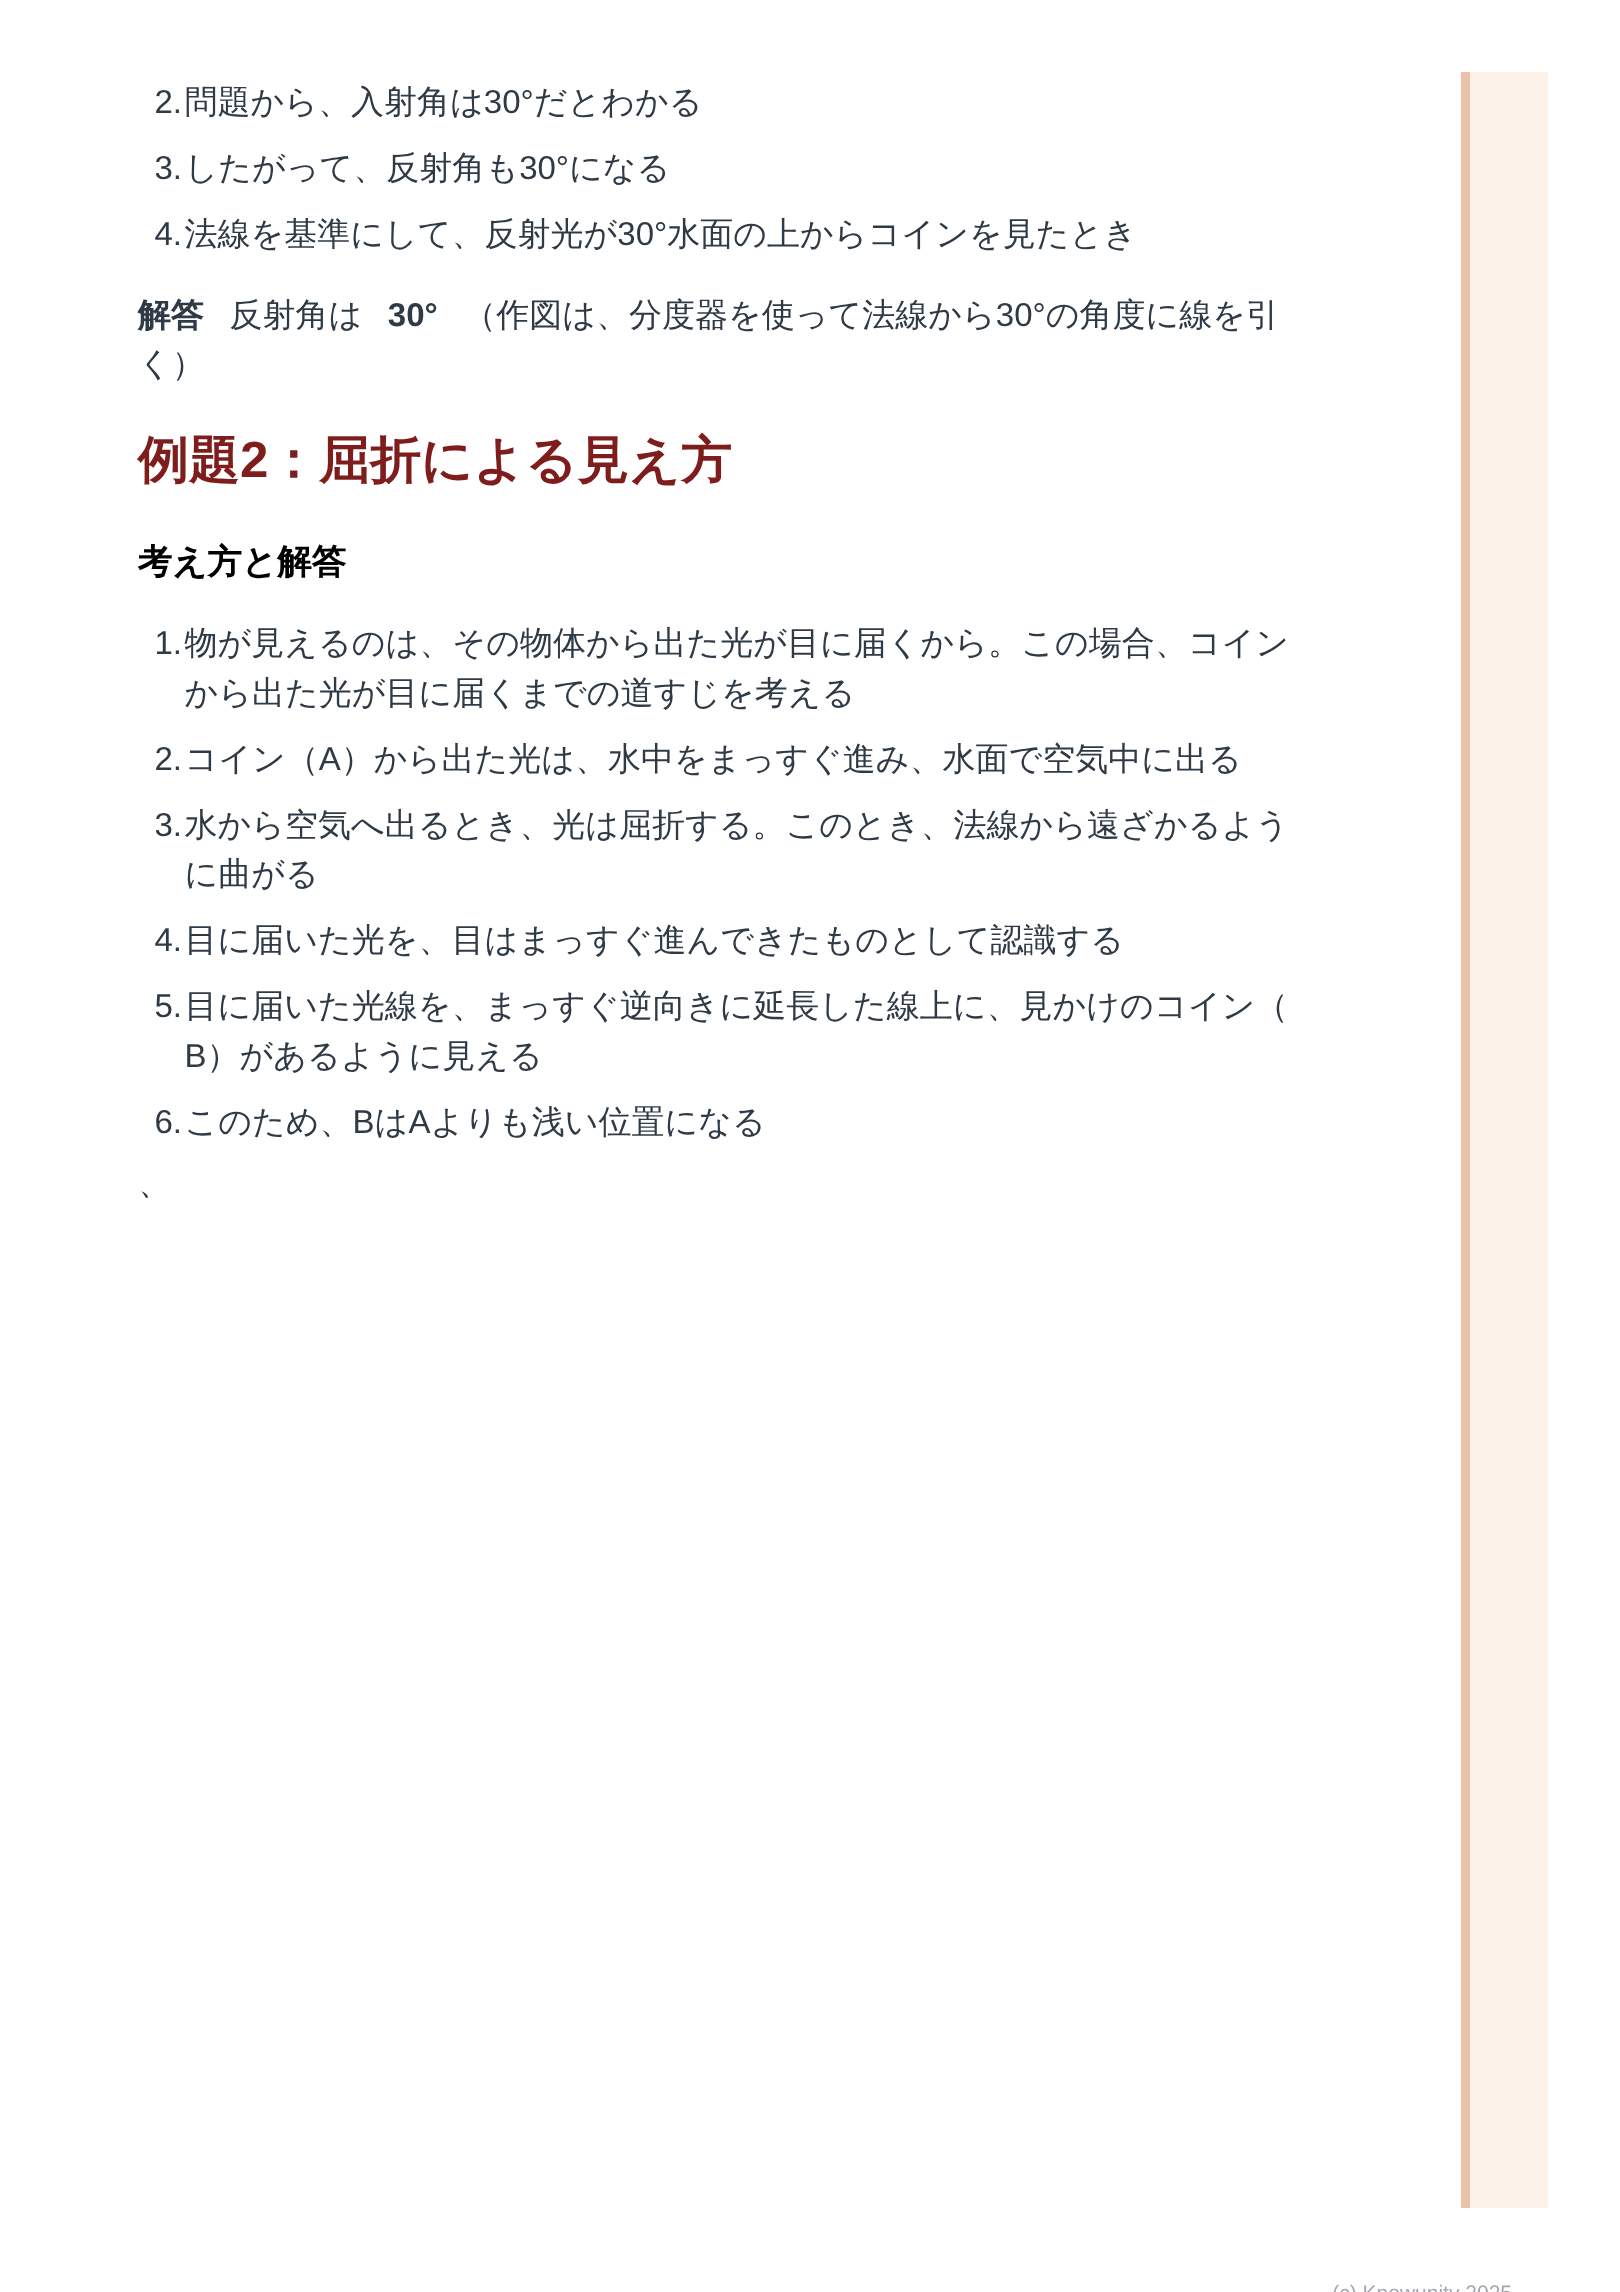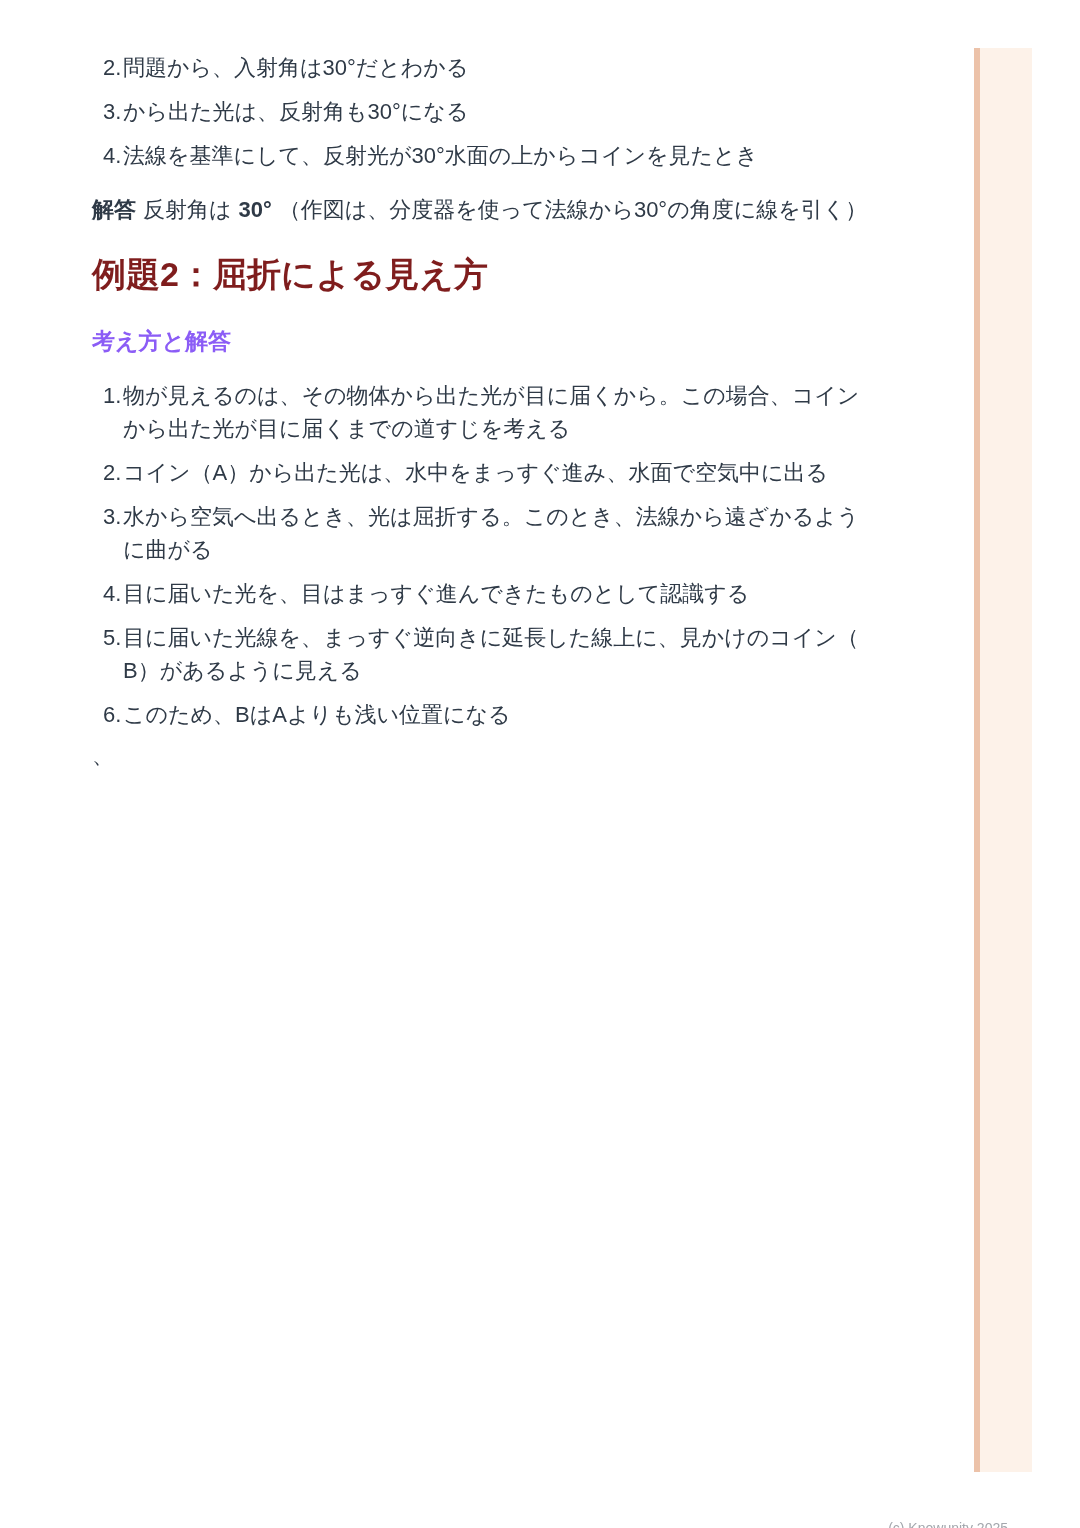--- a/index.html
+++ b/index.html
@@ -47,21 +47,21 @@
   }
   ol.first-list {
     margin-top: 51px;
   }
   .answer {
     margin: 21px 0 0 0;
     font-size: 22px;
     line-height: 33px;
   }
   .answer .seg {
-    margin-left: 7px;
+    margin-left: 17px;
   }
   .answer .seg:first-child {
     margin-left: 0;
   }
   .bold {
     font-weight: 700;
   }
   h1.example-heading {
     margin: 26px 0 0 0;
     font-size: 34px;
@@ -75,21 +75,21 @@
     font-size: 22px;
     line-height: 33px;
     overflow-wrap: anywhere;
     line-break: anywhere;
   }
   h2.approach-heading {
     margin: 30px 0 0 0;
     font-size: 23px;
     line-height: 30px;
     font-weight: 700;
-    color: #8b5cf6;
+    color: #000000;
   }
   ol.second-list {
     margin-top: 23px;
   }
   p.stray {
     margin: 8px 0 0 0;
     font-size: 22px;
     line-height: 33px;
   }
   .side-stripe {
@@ -126,21 +126,21 @@
 
 <div class="content">
 
   <ol class="steps first-list">
     <li>
       <span class="num">2.</span>
       <span class="txt">問題から、入射角は30°だとわかる</span>
     </li>
     <li>
       <span class="num">3.</span>
-      <span class="txt">から出た光は、反射角も30°になる</span>
+      <span class="txt">したがって、反射角も30°になる</span>
     </li>
     <li>
       <span class="num">4.</span>
       <span class="txt">法線を基準にして、反射光が30°水面の上からコインを見たとき</span>
     </li>
   </ol>
 
   <p class="answer"><span class="seg bold">解答</span><span class="seg">反射角は</span><span class="seg bold">30°</span><span class="seg">（作図は、分度器を使って法線から30°の角度に線を引く）</span></p>
 
   <h1 class="example-heading">例題2：屈折による見え方</h1>

